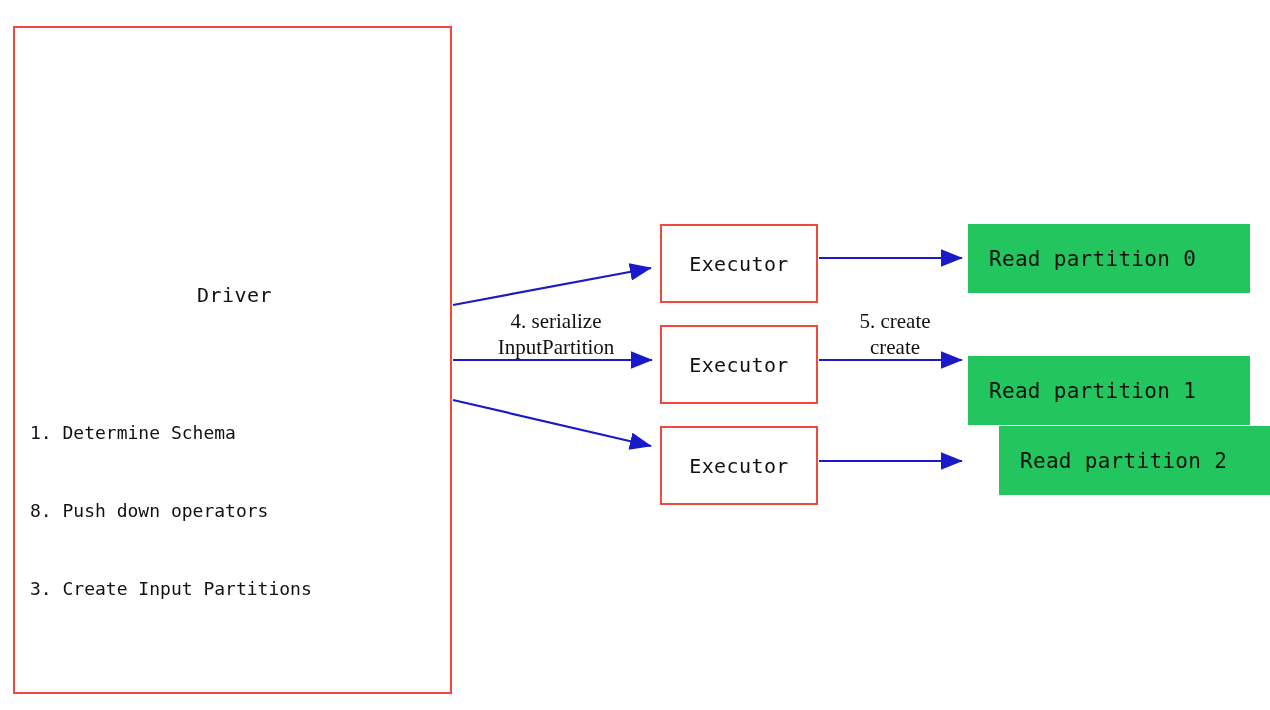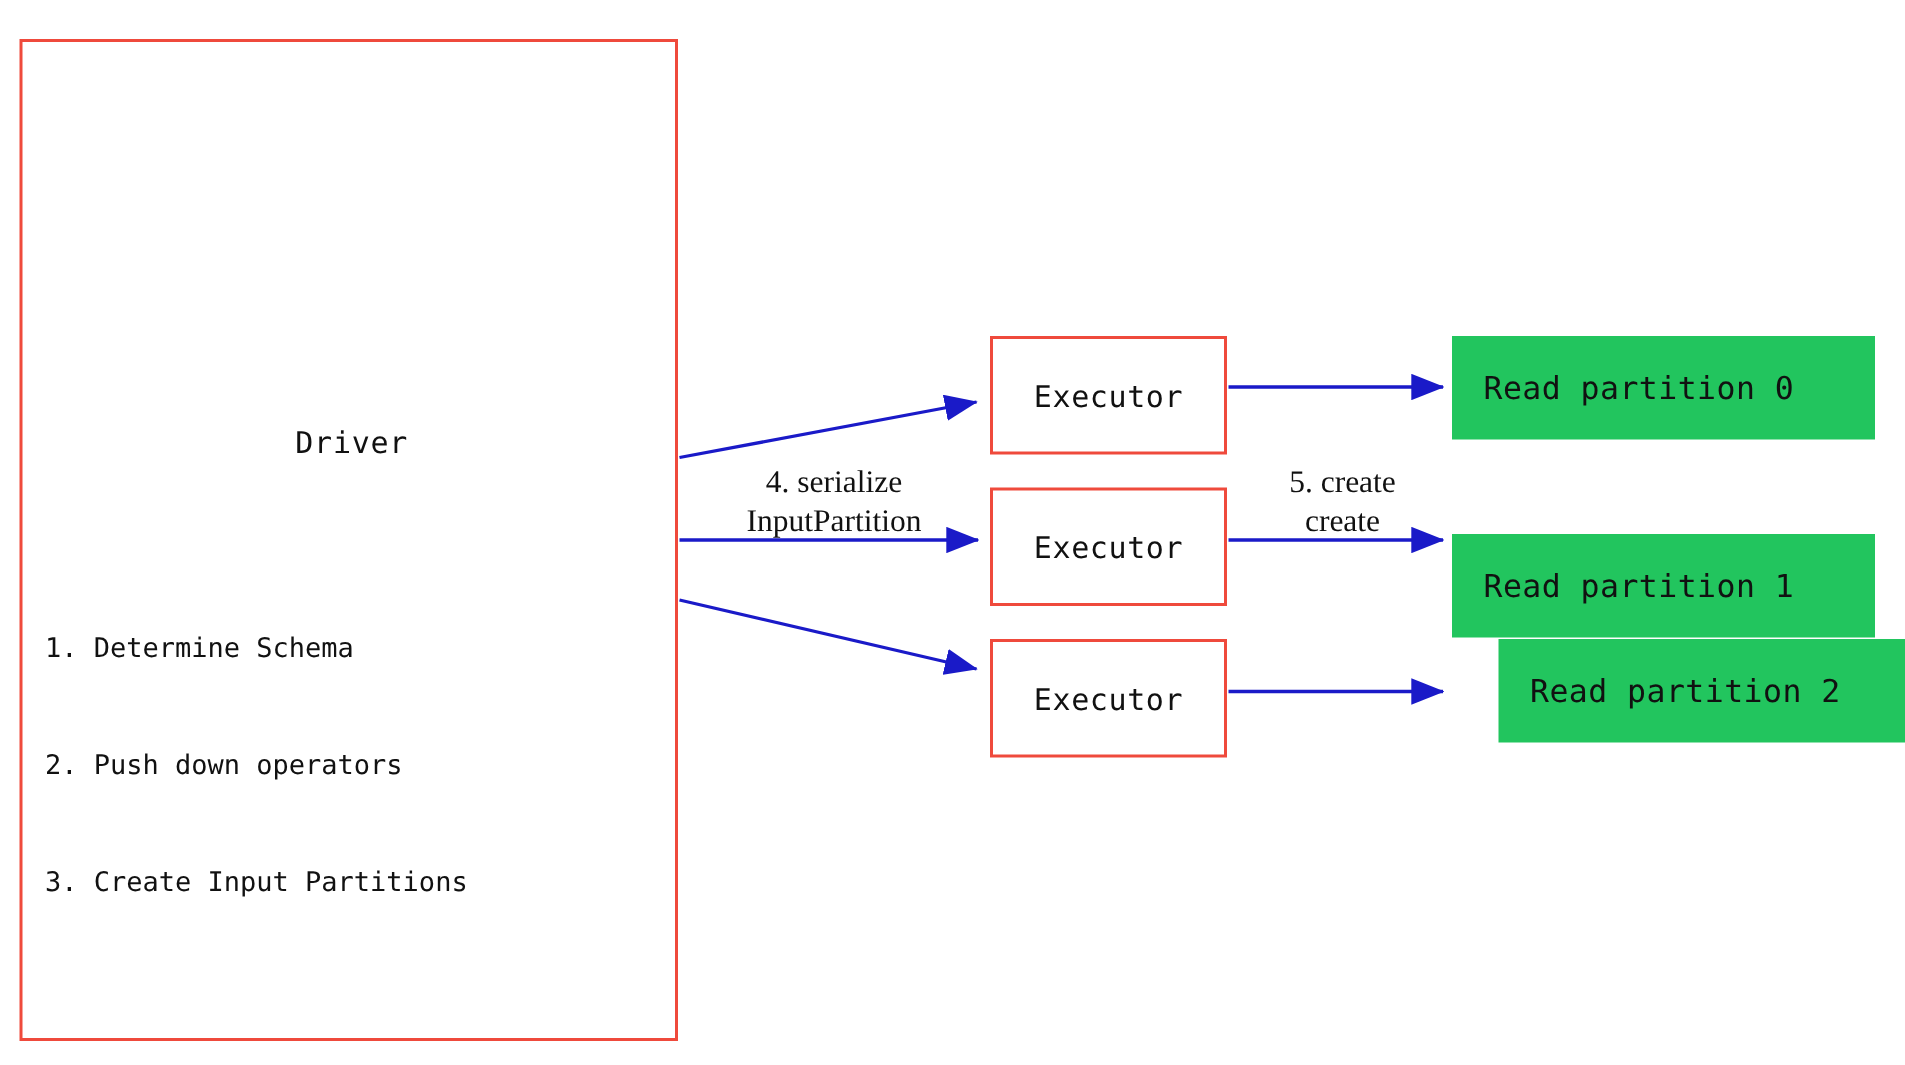--- a/index.html
+++ b/index.html
@@ -147,21 +147,21 @@
 
     <line x1="819" y1="360" x2="962" y2="360" stroke="#1a1ac8" stroke-width="2.2" marker-end="url(#arrowhead)"></line>
 
     <line x1="819" y1="461" x2="962" y2="461" stroke="#1a1ac8" stroke-width="2.2" marker-end="url(#arrowhead)"></line>
   </svg>
 
   <div class="driver-box">
     <div class="driver-title">Driver</div>
     <div class="driver-steps">
       <div>1. Determine Schema</div>
-      <div>2. Push down operators</div>
+      <div>8. Push down operators</div>
       <div>3. Create Input Partitions</div>
     </div>
   </div>
 
   <div class="executor-box" id="executor-0">
     <span class="label">Executor</span>
   </div>
   <div class="executor-box" id="executor-1">
     <span class="label">Executor</span>
   </div>

